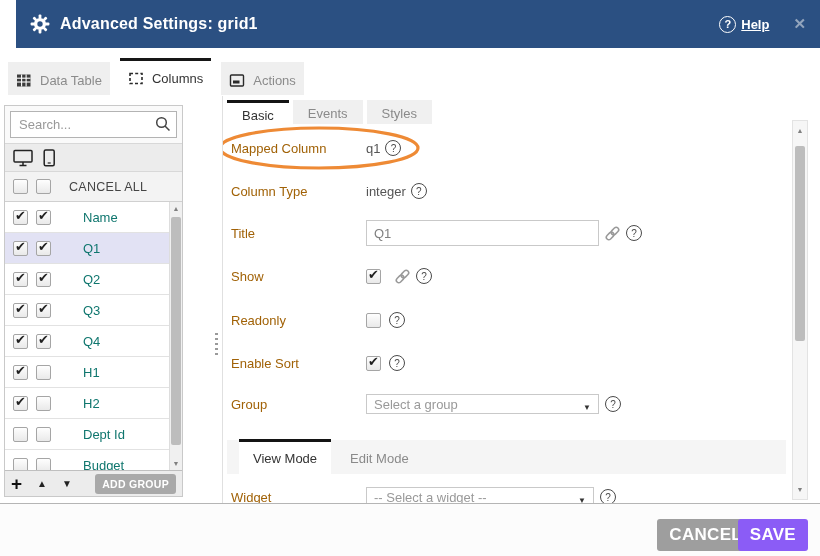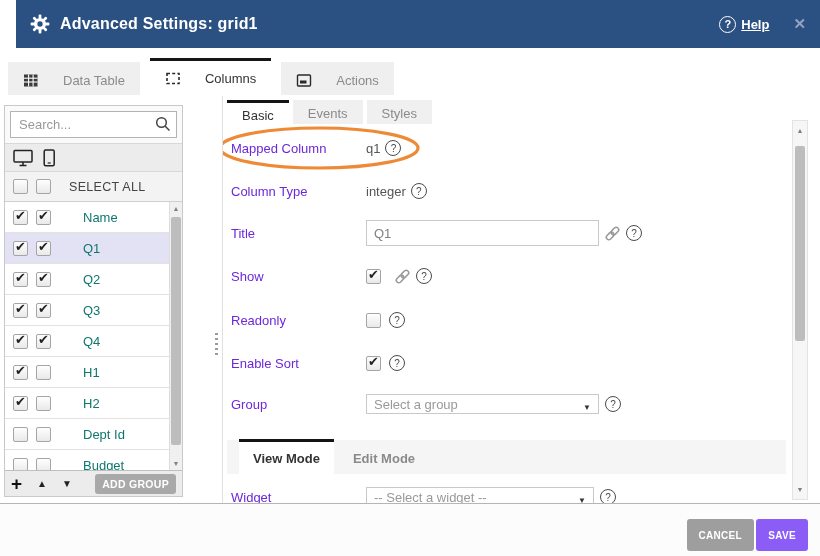--- a/index.html
+++ b/index.html
@@ -12,21 +12,21 @@
   .header .title { color:#fff; font-size:16px; font-weight:bold; margin-left:10px; letter-spacing:.2px; }
   .header-right { margin-left:auto; display:flex; align-items:center; }
   .help-circle { width:17px; height:17px; border:1.5px solid #fff; border-radius:50%; color:#fff;
                  font-size:11px; font-weight:bold; display:flex; align-items:center; justify-content:center; }
   .help-label { color:#fff; font-size:13px; font-weight:600; margin-left:5px;text-decoration:underline; }
   .close-x { color:#93a5bd; font-size:15px; font-weight:bold; margin-left:24px; cursor:pointer; }
 
   
   .tabbar { position:absolute; top:48px; left:0; right:0; height:47px; background:#fff;
             display:flex; align-items:flex-end; padding-left:8px; gap:10px; }
-  .tab { height:33px; display:flex; align-items:center; gap:24px; padding:0 15px; background:#efefef;
+  .tab { height:33px; display:flex; align-items:center; gap:8px; padding:0 8px; background:#efefef;
          color:#8b8b8b; font-size:13px; border-top:3px solid transparent; cursor:pointer; }
   .tab.active { height:37px; background:#fff; border-top-color:#161616; color:#333; }
 
   
   .content { position:absolute; top:95px; left:0; right:0; bottom:52px; background:#fff;
              border-bottom:1px solid #b5b5b5; }
 
   
   .left-panel { position:absolute; left:4px; top:10px; width:179px; bottom:6px;
                 border:1px solid #c9c9c9; background:#fafafa; }
@@ -72,51 +72,51 @@
 
   
   .right-panel { position:absolute; left:222px; top:1px; right:12px; bottom:0; background:#fff;
                  border-left:1px solid #e0e0e0; overflow:hidden; }
   .subtabs { position:absolute; top:4px; left:4px; height:28px; display:flex; gap:4px; }
   .subtab { height:24px; padding:0 15px; display:flex; align-items:center; font-size:13px; color:#8a8a8a;
             background:#f0f0f0; border-top:3px solid transparent; cursor:pointer; }
   .subtab.active { height:28px; background:#fff; border-top-color:#141414; color:#333; }
 
   .frow { position:absolute; left:8px; right:26px; height:26px; display:flex; align-items:center; }
-  .flabel { width:135px; min-width:135px; font-size:13px; color:#6d28d9; }
+  .flabel { width:135px; min-width:135px; font-size:13px; color:#a16207; }
   .fvalue { font-size:13px; color:#555; margin-right:5px; }
   .txt-input { width:233px; height:26px; border:1px solid #c9c9c9; font-size:13px; color:#808080;
                padding:0 7px; font-family:inherit; background:#fff; }
   .qicon { width:16px; height:16px; min-width:16px; border:1px solid #4a4a4a; border-radius:50%;
            font-size:10px; color:#4a4a4a; display:flex; align-items:center; justify-content:center; }
   .chain { margin:0 5px; }
   .gap6 { margin-left:6px; }
   .fake-select { width:233px; height:20px; border:1px solid #c9c9c9; background:#fff; position:relative;
                  display:flex; align-items:center; padding:0 28px 0 7px; font-size:13px; color:#999; cursor:pointer;text-align:right; }
   .fake-select .arrow { position:absolute; right:7px; top:8px; font-size:8px; color:#333; }
 
   .mode-band { position:absolute; top:344px; left:4px; right:22px; height:34px; background:#f5f5f5;
                display:flex; align-items:flex-end; padding-left:12px; gap:5px; }
   .mode-tab { height:30px; padding:16px 14px; display:flex; align-items:center; font-size:13px; color:#8a8a8a;
-              border-top:3px solid transparent; cursor:pointer;font-weight:bold; }
+              border-top:3px solid transparent; cursor:pointer; }
   .mode-tab.active { height:34px; background:#fff; border-top-color:#141414; color:#333; }
 
   .annotation-svg { position:absolute; left:-10px; top:28px; pointer-events:none; }
 
   .rp-scroll { position:absolute; right:0; top:24px; bottom:3px; width:16px; background:#f6f6f6;
                border:1px solid #e3e3e3; }
   .rp-scroll .thumb { position:absolute; left:2px; right:2px; top:25px; height:195px;
                       background:#bdbdbd; border-radius:2px; }
   .rp-scroll .ar { position:absolute; left:0; right:0; text-align:center; font-size:7px; color:#808080; }
   .rp-scroll .ar.up { top:6px; } .rp-scroll .ar.down { bottom:6px; }
 
   
   .footer { position:absolute; left:0; right:0; bottom:0; height:52px; background:#fcfcfc; }
   .btn { position:absolute; top:15px; height:26px; display:flex; align-items:center; padding:16px 12px;
-         border:none; border-radius:3px; color:#fff; font-weight:bold; font-size:10px;
+         border:none; border-radius:3px; color:#fff; font-weight:bold; font-size:17px;
          letter-spacing:.3px; font-family:inherit; cursor:pointer; }
   .btn-cancel { right:66px; background:#9e9e9e; }
   .btn-save { right:12px; background:#8b5cf6; }
 
   svg { display:block; }
 </style>
 </head>
 <body>
 
 <div class="header">
@@ -203,21 +203,21 @@
         <svg width="13" height="18" viewBox="0 0 13 18">
           <rect x="1.2" y="1" width="10" height="15.8" rx="1.5" fill="none" stroke="#222" stroke-width="1.5"></rect>
           <line x1="4.7" y1="14" x2="7.7" y2="14" stroke="#222" stroke-width="1.2"></line>
         </svg>
       </span>
     </div>
 
     <div class="selectall-row">
       <span class="cb"></span>
       <span class="cb"></span>
-      <span class="sa-label">SELECT ALL</span>
+      <span class="sa-label">CANCEL ALL</span>
     </div>
 
     <div class="col-list">
       <div class="col-row">
         <span class="cb on">
             <span class="mark">✔</span>
           </span>
         <span class="cb on">
             <span class="mark">✔</span>
           </span>

